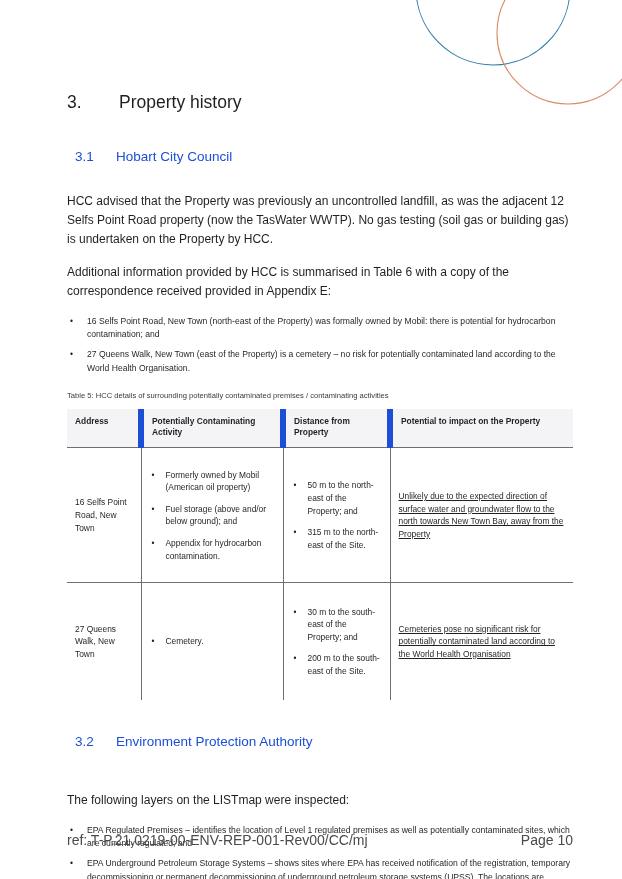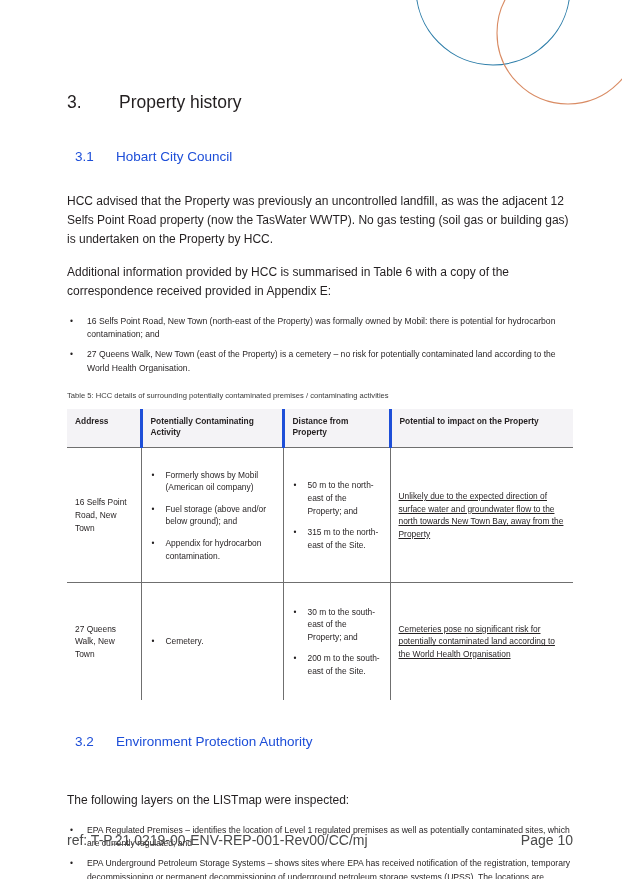--- a/index.html
+++ b/index.html
@@ -100,21 +100,21 @@
   }
   table.t5 th {
     background: #f4f3f6;
     font-size: 8.4px;
     font-weight: bold;
     text-align: left;
     vertical-align: top;
     padding: 7px 7px 9px 8px;
     color: #231f20;
     border-bottom: 1px solid #6f6f6f;
-    border-right: 3px solid #1d4ed8;
+    border-right: 6px solid #1d4ed8;
     line-height: 1.35;
   }
   table.t5 th.last { border-right: none; }
   table.t5 td {
     font-size: 8.4px;
     vertical-align: middle;
     padding: 8px 8px 8px 8px;
     border-right: 1px solid #6f6f6f;
     border-bottom: 1px solid #6f6f6f;
     line-height: 1.5;
@@ -215,21 +215,21 @@
           <th>Potentially Contaminating Activity</th>
           <th>Distance from Property</th>
           <th class="last">Potential to impact on the Property</th>
         </tr>
       </thead>
       <tbody>
         <tr style="height:135px">
           <td>16 Selfs Point Road, New Town</td>
           <td>
             <ul class="cellist">
-              <li><span class="bul">•</span><span>Formerly shows by Mobil (American oil company)</span></li>
+              <li><span class="bul">•</span><span>Formerly owned by Mobil (American oil property)</span></li>
               <li><span class="bul">•</span><span>Fuel storage (above and/or below ground); and</span></li>
               <li><span class="bul">•</span><span>Appendix for hydrocarbon contamination.</span></li>
             </ul>
           </td>
           <td>
             <ul class="cellist">
               <li><span class="bul">•</span><span>50 m to the north-east of the Property; and</span></li>
               <li><span class="bul">•</span><span>315 m to the north-east of the Site.</span></li>
             </ul>
           </td>

